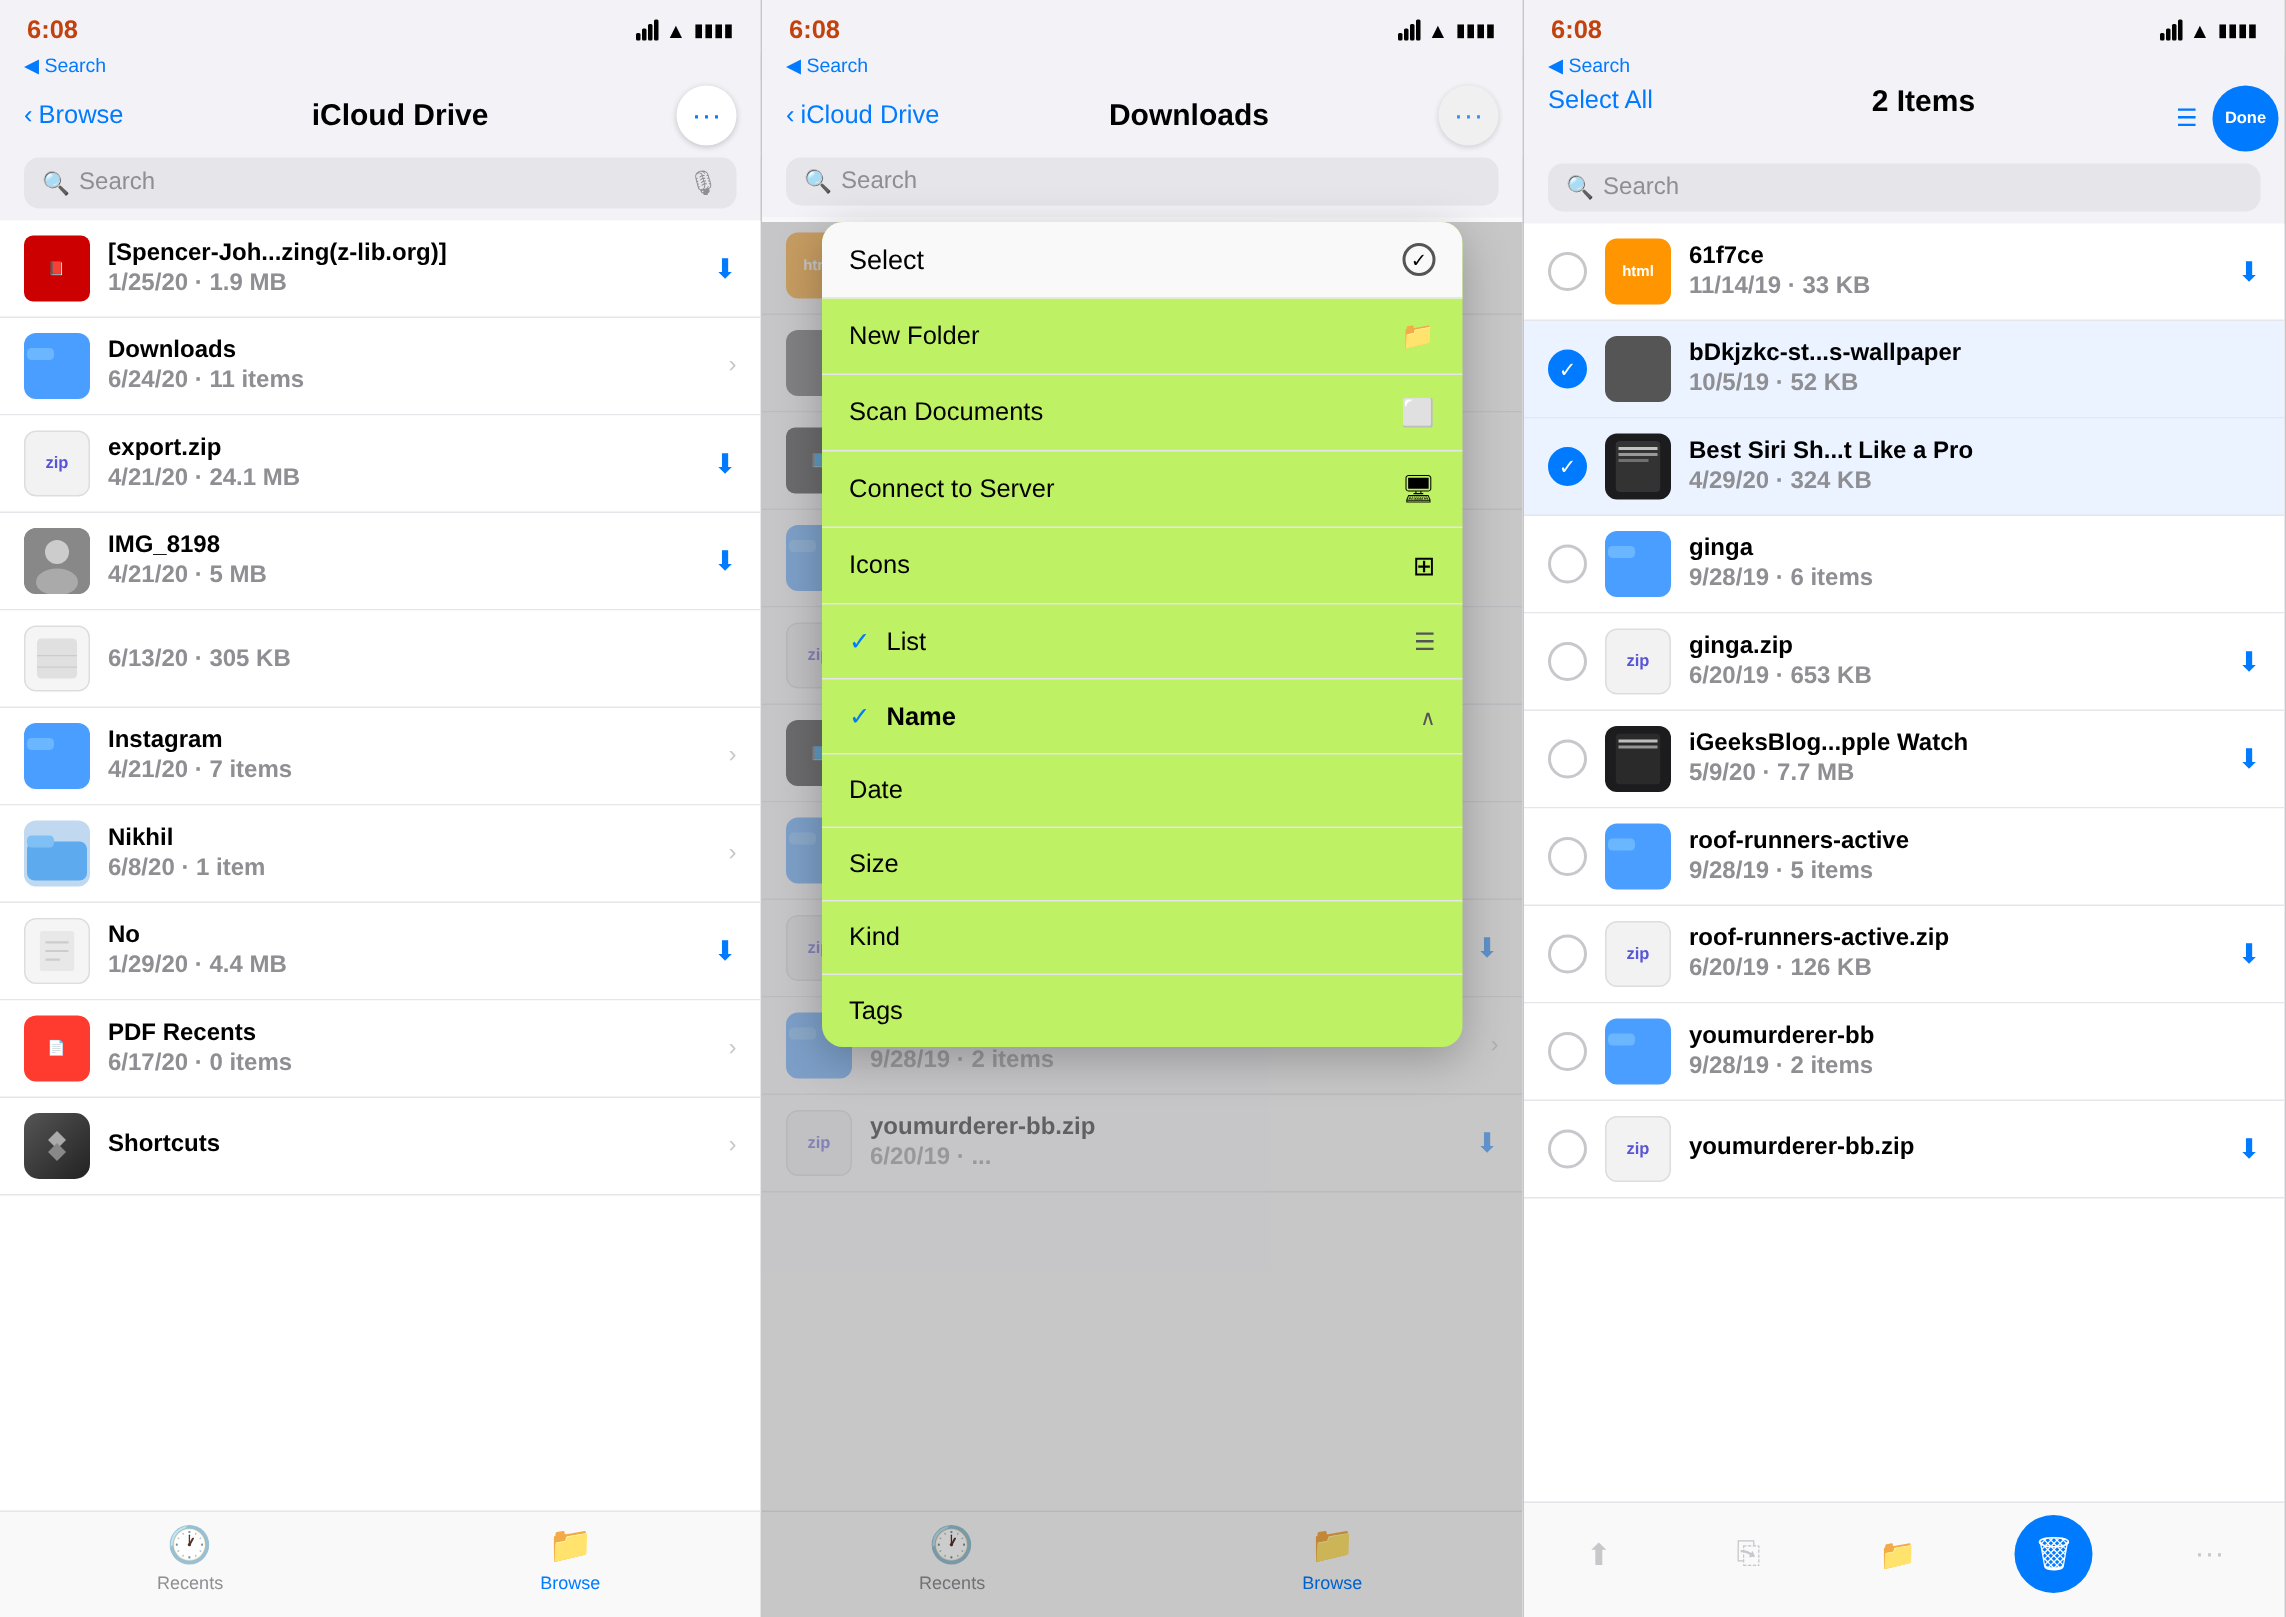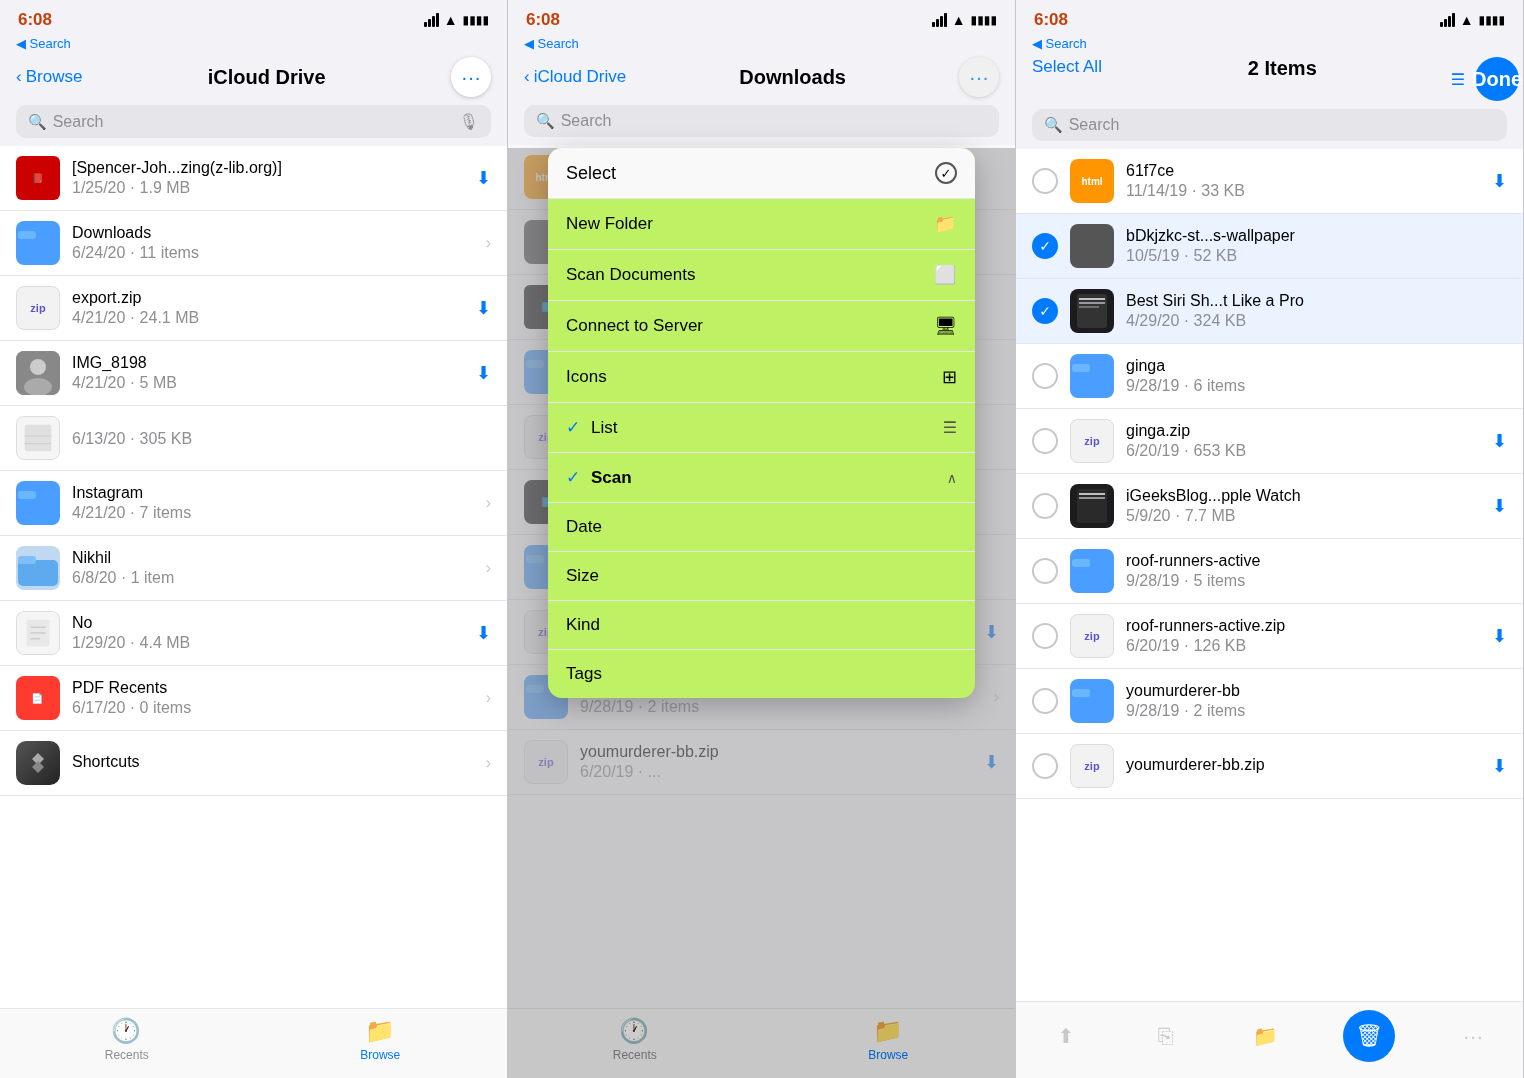--- a/index.html
+++ b/index.html
@@ -110,21 +110,21 @@
       justify-content: center;
       font-size: 11px;
       font-weight: 700;
       flex-shrink: 0;
       overflow: hidden;
     }
     .file-icon.folder { background: #4a9eff; }
     .file-icon.zip { background: #f2f2f2; border: 1px solid #ddd; color: #5856d6; font-size: 11px; }
     .file-icon.html { background: #ff9500; color: #fff; font-size: 10px; }
     .file-icon.book { background: #1c1c1e; color: #fff; font-size: 9px; text-align: center; }
-    .file-info { flex: 1; min-width: 0; }
+    .file-info { flex: 1; min-width: 0; font-weight: bold; }
     .file-name { font-size: 16px; color: #000; white-space: nowrap; overflow: hidden; text-overflow: ellipsis; }
     .file-meta { font-size: 16px; color: #8e8e93; margin-top: 2px; }
     .file-chevron { margin-left: 8px; color: #c7c7cc; font-size: 16px; }
     .cloud-icon { color: #007aff; font-size: 18px; }
     .tab-bar {
       display: flex;
       background: #f9f9f9;
       border-top: 1px solid #e5e5ea;
       padding: 8px 0 16px 0;
     }
@@ -178,21 +178,21 @@
     .items-count { font-size: 20px; font-weight: 600; color: #000; margin-left: 12px; }
     .done-btn {
       background: #007aff;
       color: #fff;
       border-radius: 50%;
       width: 44px;
       height: 44px;
       display: flex;
       align-items: center;
       justify-content: center;
-      font-size: 20px;
+      font-size: 11px;
       font-weight: 600;
     }
     .list-icon { font-size: 16px; color: #007aff; }
     .circle-sel {
       width: 26px;
       height: 26px;
       border-radius: 50%;
       border: 2px solid #c7c7cc;
       margin-right: 12px;
       flex-shrink: 0;
@@ -596,21 +596,21 @@
     <div class="dropdown-item checked">
       <span>
         <span style="color:#007aff; margin-right:6px;">✓</span>
         <span>List</span>
       </span>
       <span style="font-size:16px; color:#555;">☰</span>
     </div>
     <div class="dropdown-item checked" style="border-bottom: 1px solid #e5e5ea;">
       <span>
         <span style="color:#007aff; margin-right:6px;">✓</span>
-        <span style="font-weight:600;">Scan</span>
+        <span style="font-weight:600;">Name</span>
       </span>
       <span style="font-size:14px; color:#555;">∧</span>
     </div>
     <div class="dropdown-item">
       <span>Date</span>
     </div>
     <div class="dropdown-item">
       <span>Size</span>
     </div>
     <div class="dropdown-item">

